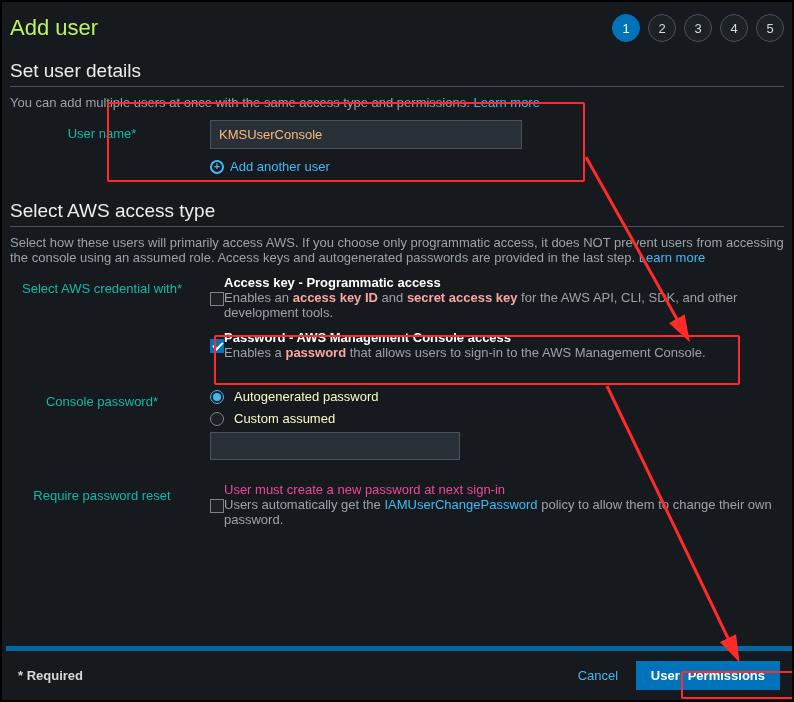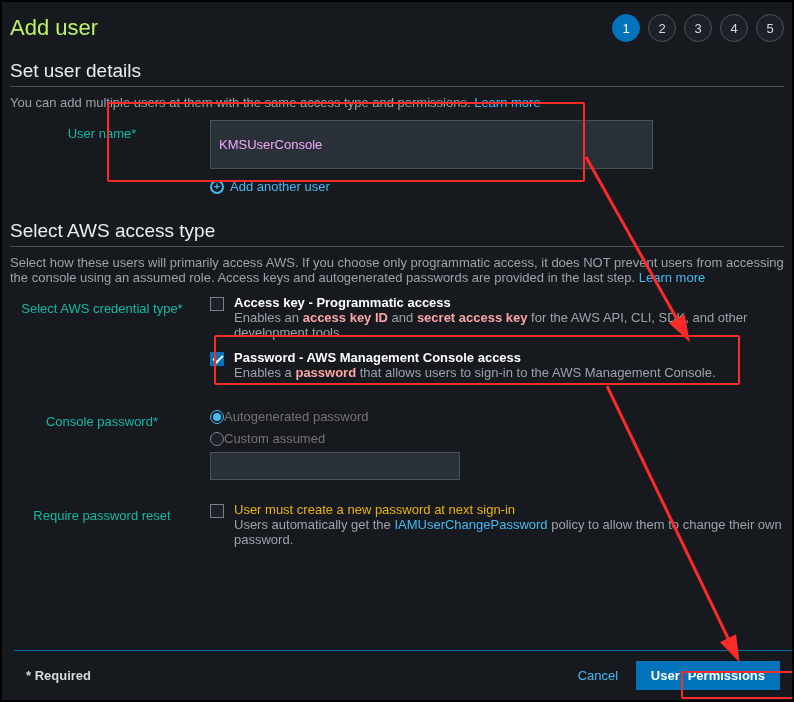--- a/index.html
+++ b/index.html
@@ -64,23 +64,23 @@
     text-align: center;
     padding-right: 16px;
     padding-top: 6px;
     color: #14b8a6;
     font-weight: 400;
   }
   .form-control { flex: 1; }
   .text-input {
     background: #2a3037;
     border: 1px solid #4a5258;
-    color: #f0abfc;
-    padding: 16px 8px;
-    width: 443px;
+    color: #fdba74;
+    padding: 6px 8px;
+    width: 312px;
     font-size: 13px;
   }
   .add-row {
     display:flex; align-items:center; gap:6px;
     margin-top:10px;
     color:#44b9f1; cursor:pointer;
   }
   .plus-icon {
     width:14px;height:14px;border:2px solid #44b9f1;border-radius:50%;
     display:inline-flex;align-items:center;justify-content:center;
@@ -97,44 +97,44 @@
     content:""; position:absolute; left:4px; top:0px;
     width:4px; height:8px; border:solid #fff; border-width:0 2px 2px 0;
     transform:rotate(45deg);
   }
   .radio.checked::after {
     content:""; position:absolute; left:2px; top:2px;
     width:8px;height:8px;border-radius:50%;background:#44b9f1;
   }
   .radio.checked { border-color:#44b9f1; }
 
-  .opt { display:flex; gap:10px; margin-bottom:8px; }
+  .opt { display:flex; margin-bottom:8px;align-items:center; }
   .opt-body .opt-title { color:#fff; font-weight:700; }
   .opt-body .opt-sub { color:#9aa3a8; }
 
-  .radio-row { display:flex; align-items:center; margin-bottom:6px; color:#737373;}
+  .radio-row { display:flex; align-items:center; gap:10px; margin-bottom:6px; color:#fef9c3;}
   .pw-input-box {
     width:250px;height:28px;background:#2a3037;border:1px solid #4a5258;margin-top:6px;
   }
 
   .highlight-box {
     border: 2px solid #ff2a2a;
     border-radius: 2px;
     position: absolute;
     pointer-events: none;
   }
   .hb1 { left:105px; top:100px; width:478px; height:80px; }
   .hb2 { left:212px; top:333px; width:526px; height:50px; }
   .hb3 { left:679px; top:669px; width:130px; height:28px; z-index:5;}
 
   .arrow { position:absolute; pointer-events:none; }
 
   .footer {
-    position:absolute;left:12px;right:0;bottom:0;
-    border-top:1px solid #0369a1;
+    position:absolute;left:4px;right:0;bottom:0;
+    border-top:5px solid #0369a1;
     padding:10px 12px;
     display:flex;align-items:center;justify-content:space-between;
     background:#161a1f;
   }
   .btn {
     padding:6px 14px;font-size:13px;cursor:pointer;
   }
   .btn-cancel { color:#44b9f1; background:none;border:none; }
   .btn-primary { background:#0073bb; color:#fff; border:1px solid #0073bb; font-weight:700;}
 </style>
@@ -149,42 +149,42 @@
       <div class="step">2</div>
       <div class="step">3</div>
       <div class="step">4</div>
       <div class="step">5</div>
     </div>
   </div>
 
   <div class="section-title">Set user details</div>
   <hr class="section-rule">
   <div class="desc">
-    <span>You can add multiple users at them with the same access type and permissions. </span><span class="link">Learn more</span>
+    <span>You can add multiple users at once with the same access type and permissions. </span><span class="link">Learn more</span>
   </div>
 
   <div class="form-row">
     <div class="form-label">User name*</div>
     <div class="form-control">
       <input class="text-input" value="KMSUserConsole" style="">
       <div class="add-row">
         <span class="plus-icon">+</span>
         <span>Add another user</span>
       </div>
     </div>
   </div>
 
   <div class="section-title" style="margin-top:26px">Select AWS access type</div>
   <hr class="section-rule">
   <div class="desc">
     <span>Select how these users will primarily access AWS. If you choose only programmatic access, it does NOT prevent users from accessing the console using an assumed role. Access keys and autogenerated passwords are provided in the last step. </span><span class="link">Learn more</span>
   </div>
 
   <div class="form-row">
-    <div class="form-label">Select AWS credential type*</div>
+    <div class="form-label">Select AWS credential with*</div>
     <div class="form-control">
       <div class="opt">
         <span class="checkbox"></span>
         <div class="opt-body">
           <div class="opt-title">Access key - Programmatic access</div>
           <div class="opt-sub">
             <span>Enables an </span><span class="bold">access key ID</span><span> and </span><span class="bold">secret access key</span><span> for the AWS API, CLI, SDK, and other development tools.</span>
           </div>
         </div>
       </div>
@@ -214,21 +214,21 @@
       <div class="pw-input-box"></div>
     </div>
   </div>
 
   <div class="form-row" style="margin-top:22px">
     <div class="form-label">Require password reset</div>
     <div class="form-control">
       <div class="opt">
         <span class="checkbox"></span>
         <div class="opt-body">
-          <div style="color:#eab308">User must create a new password at next sign-in</div>
+          <div style="color:#ec4899">User must create a new password at next sign-in</div>
           <div class="opt-sub">
             <span>Users automatically get the </span><span class="link">IAMUserChangePassword</span><span> policy to allow them to change their own password.</span>
           </div>
         </div>
       </div>
     </div>
   </div>
 
 </div>
 

